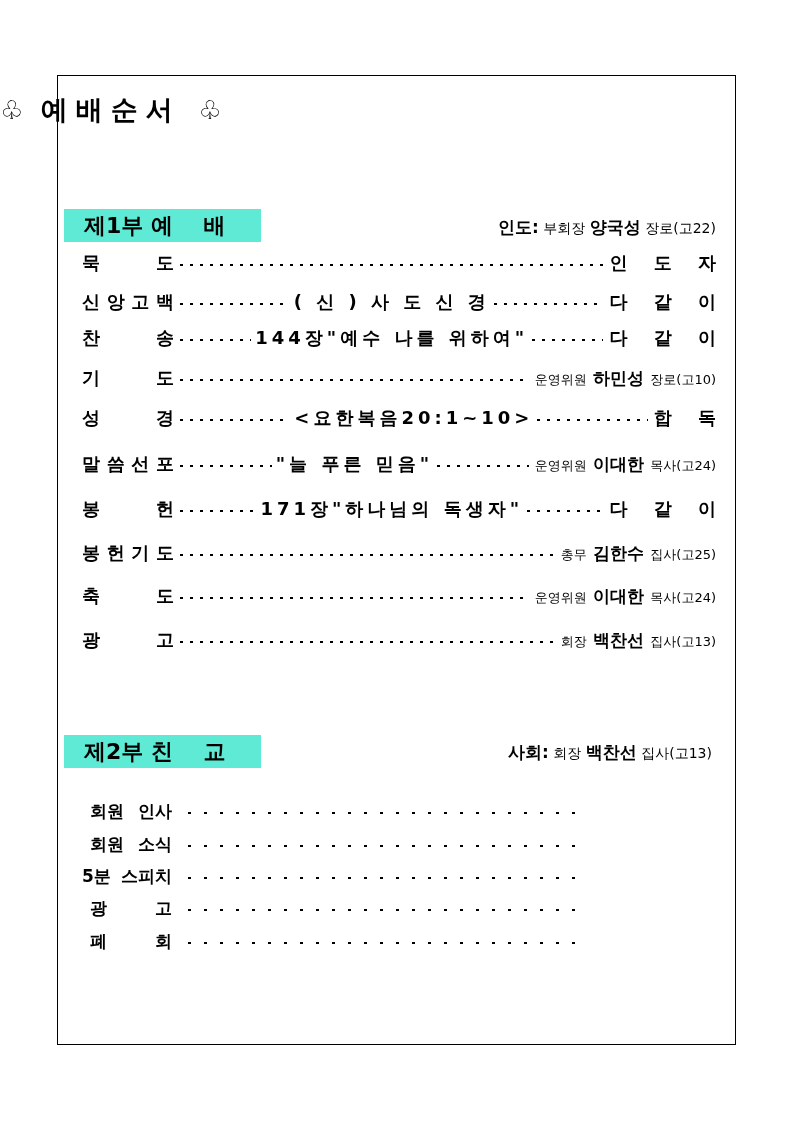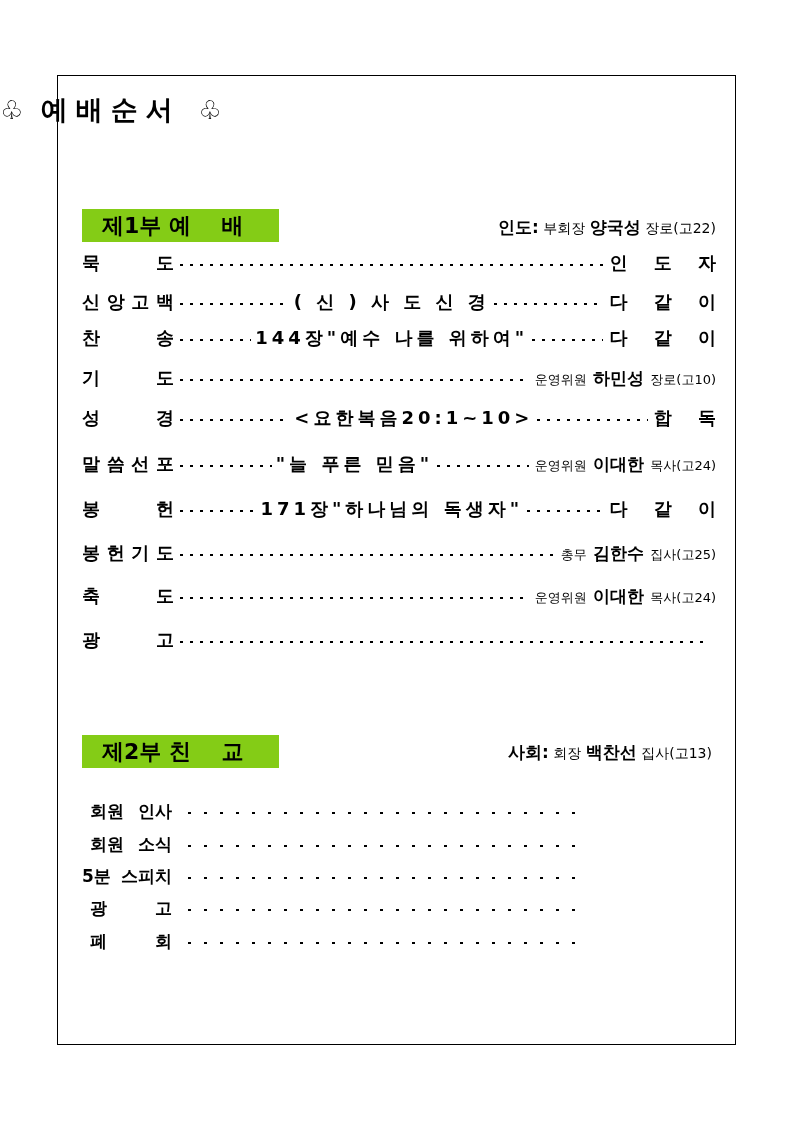--- a/index.html
+++ b/index.html
@@ -3,21 +3,21 @@
 <meta charset="utf-8">
 <style>
   html, body { margin: 0; padding: 0; background: #ffffff; }
   body { width: 794px; height: 1123px; position: relative; overflow: hidden;
          font-family: "DejaVu Sans", "Liberation Sans", sans-serif; color: #000; }
   .page-frame { position: absolute; left: 57px; top: 75px; width: 679px; height: 970px;
                 border: 1.5px solid #000; box-sizing: border-box; }
   .title { position: absolute; left: 0; top: 92px; width: 794px; text-align: left;
            font-size: 27px; font-weight: bold; letter-spacing: 8px; }
   .title .club { font-weight: normal; font-size: 26px; letter-spacing: 0; }
-  .section-box { position: absolute; left: 82px; width: 197px; height: 33px; background: #84cc16;
+  .section-box { position: absolute; left: 64px; width: 197px; height: 33px; background: #5eead4;
                  font-size: 22px; font-weight: bold; line-height: 33px; box-sizing: border-box;
                  padding-left: 20px; white-space: pre; }
   .section-right { position: absolute; right: 78px; font-size: 14px; white-space: nowrap; }
   .section-right .lbl { font-weight: bold; font-size: 17px; }
   .section-right .nm { font-weight: bold; font-size: 17px; }
   .row { position: absolute; left: 82px; right: 78px; height: 30px; display: flex;
          align-items: center; font-size: 18px; font-weight: bold; }
   .row .label { width: 92px; display: flex; justify-content: space-between; flex: 0 0 92px; }
   .row .fill { flex: 1; display: flex; align-items: center; overflow: hidden; white-space: nowrap; margin: 4px 6px; }
   .dots { flex: 1; height: 2px; min-width: 10px;
@@ -163,20 +163,21 @@
       <div class="right"><span class="role">운영위원</span> <span class="nm">이대한</span> <span class="tt">목사(고24)</span></div>
     </div>
     <div class="row" style="top: 625px;">
       <div class="label">
         <span>광</span>
         <span>고</span>
       </div>
       <div class="fill">
         <span class="dots"></span>
       </div>
+      <div class="right"><span class="role">회장</span> <span class="nm">백찬선</span> <span class="tt">집사(고13)</span></div>
     </div>
   </div>
 
 <div class="section-box" style="top:735px;">제2부 친    교</div>
 <div class="section-right" style="top:741px; right:82px;">
   <span class="lbl">사회:</span>
   <span>회장</span>
   <span class="nm">백찬선</span>
   <span>집사(고13)</span>
 </div>

